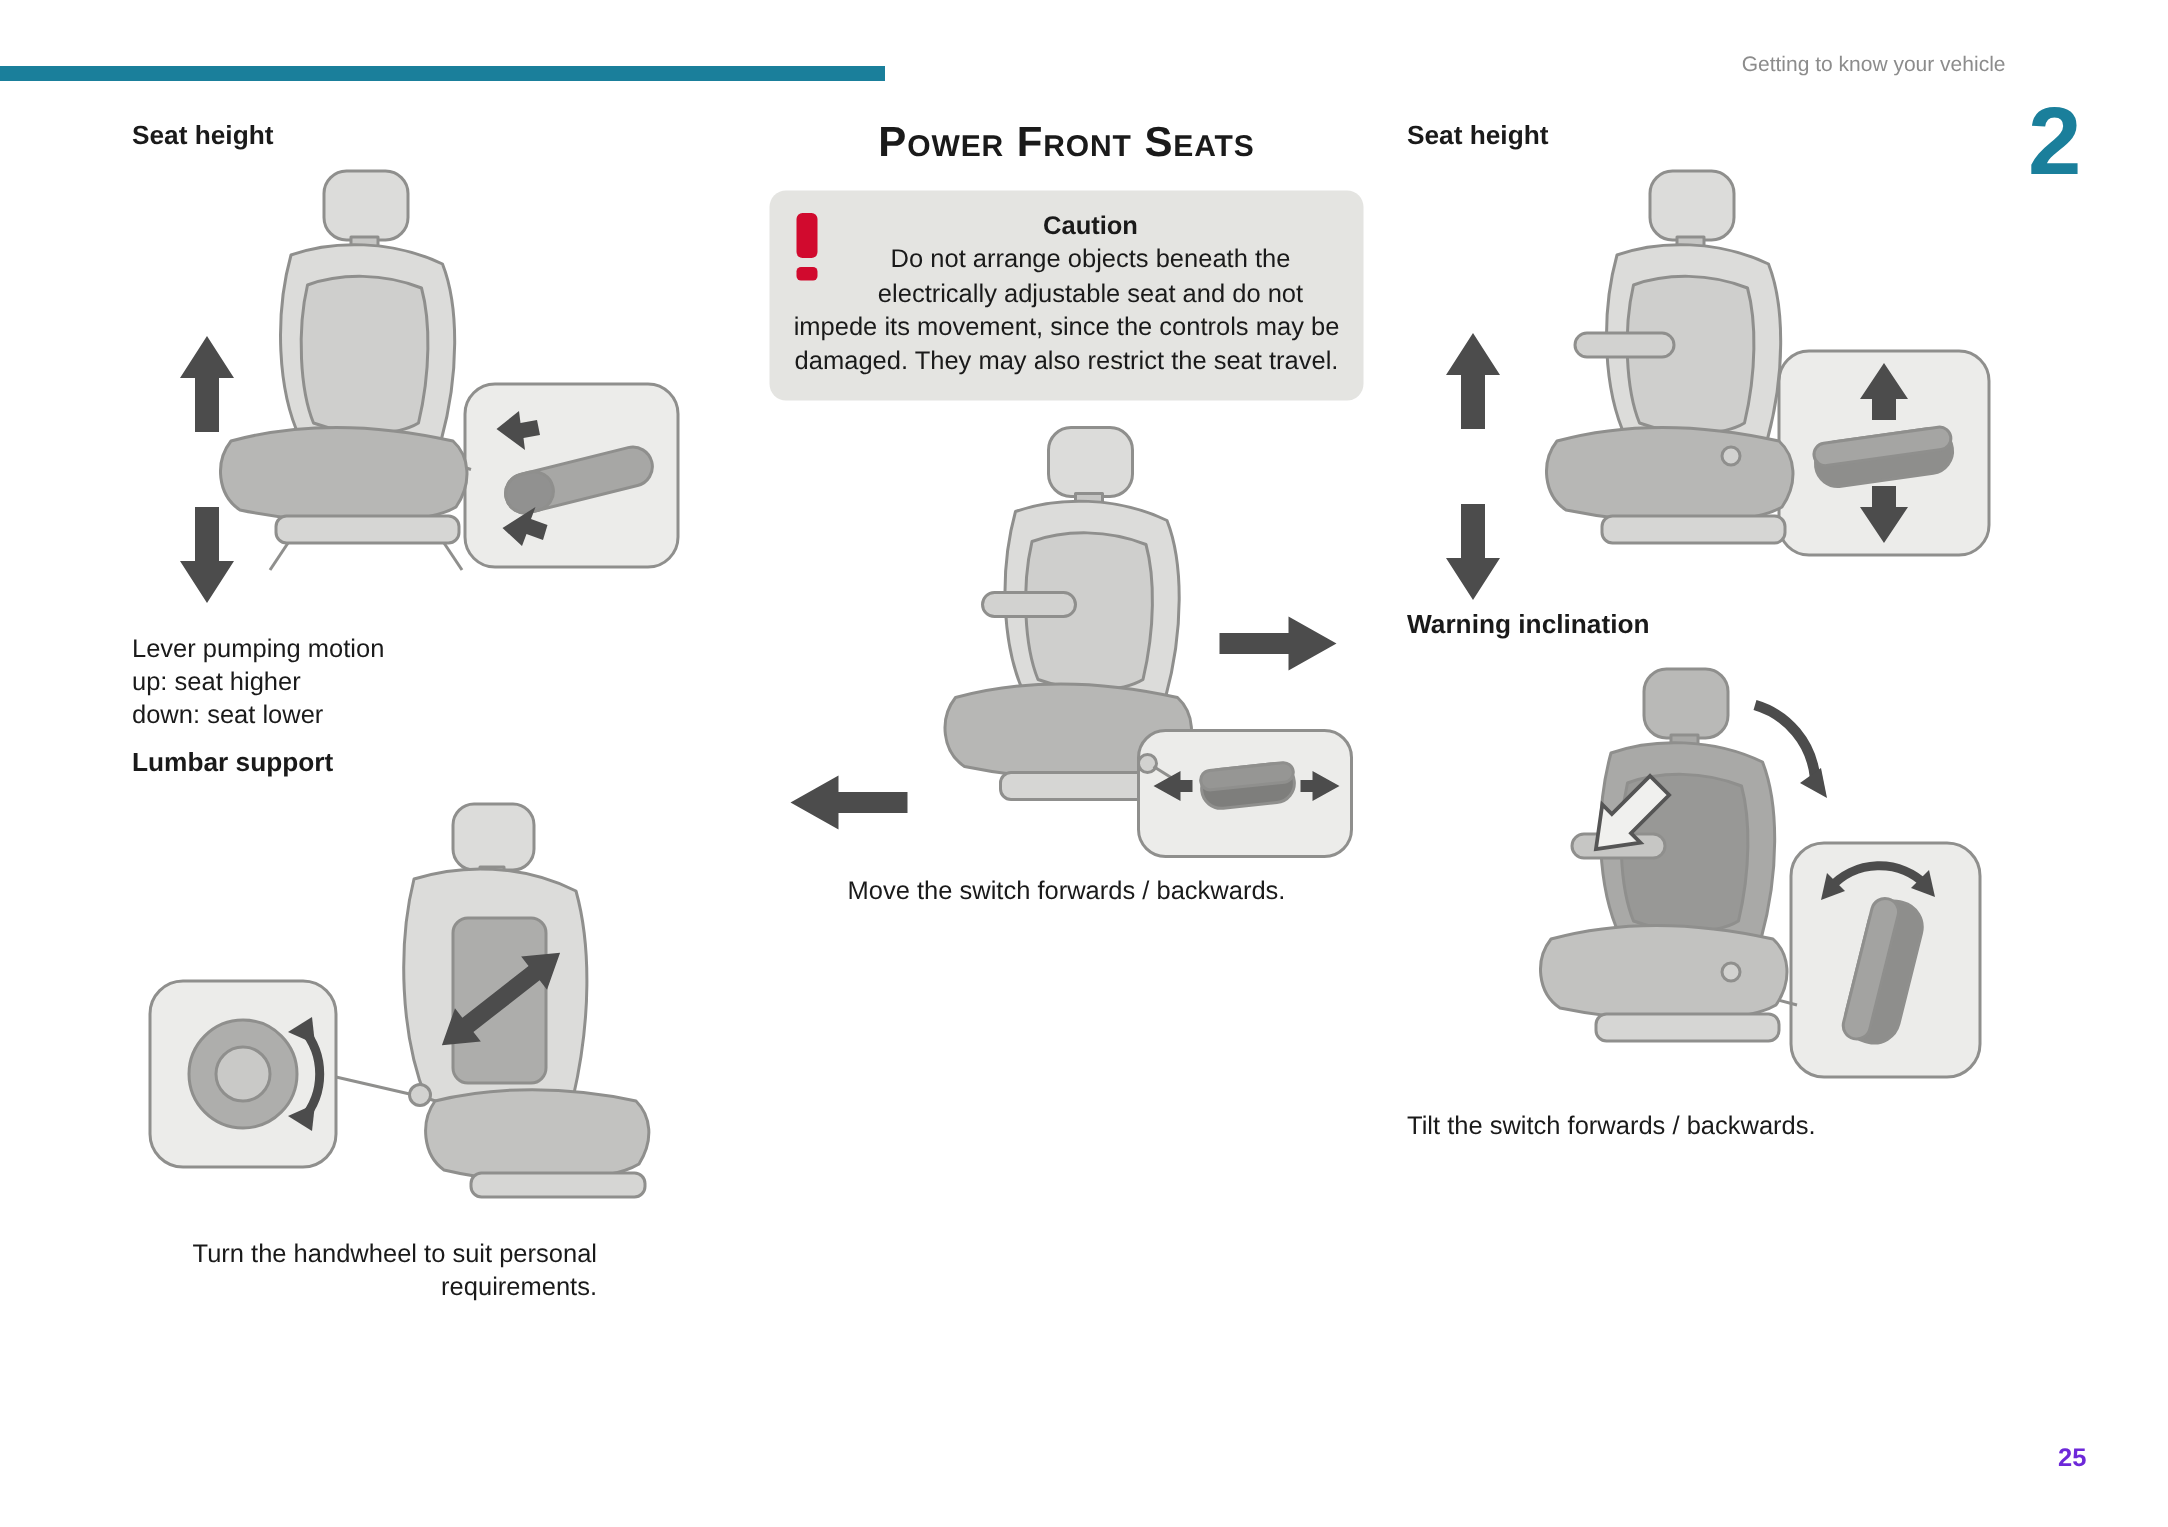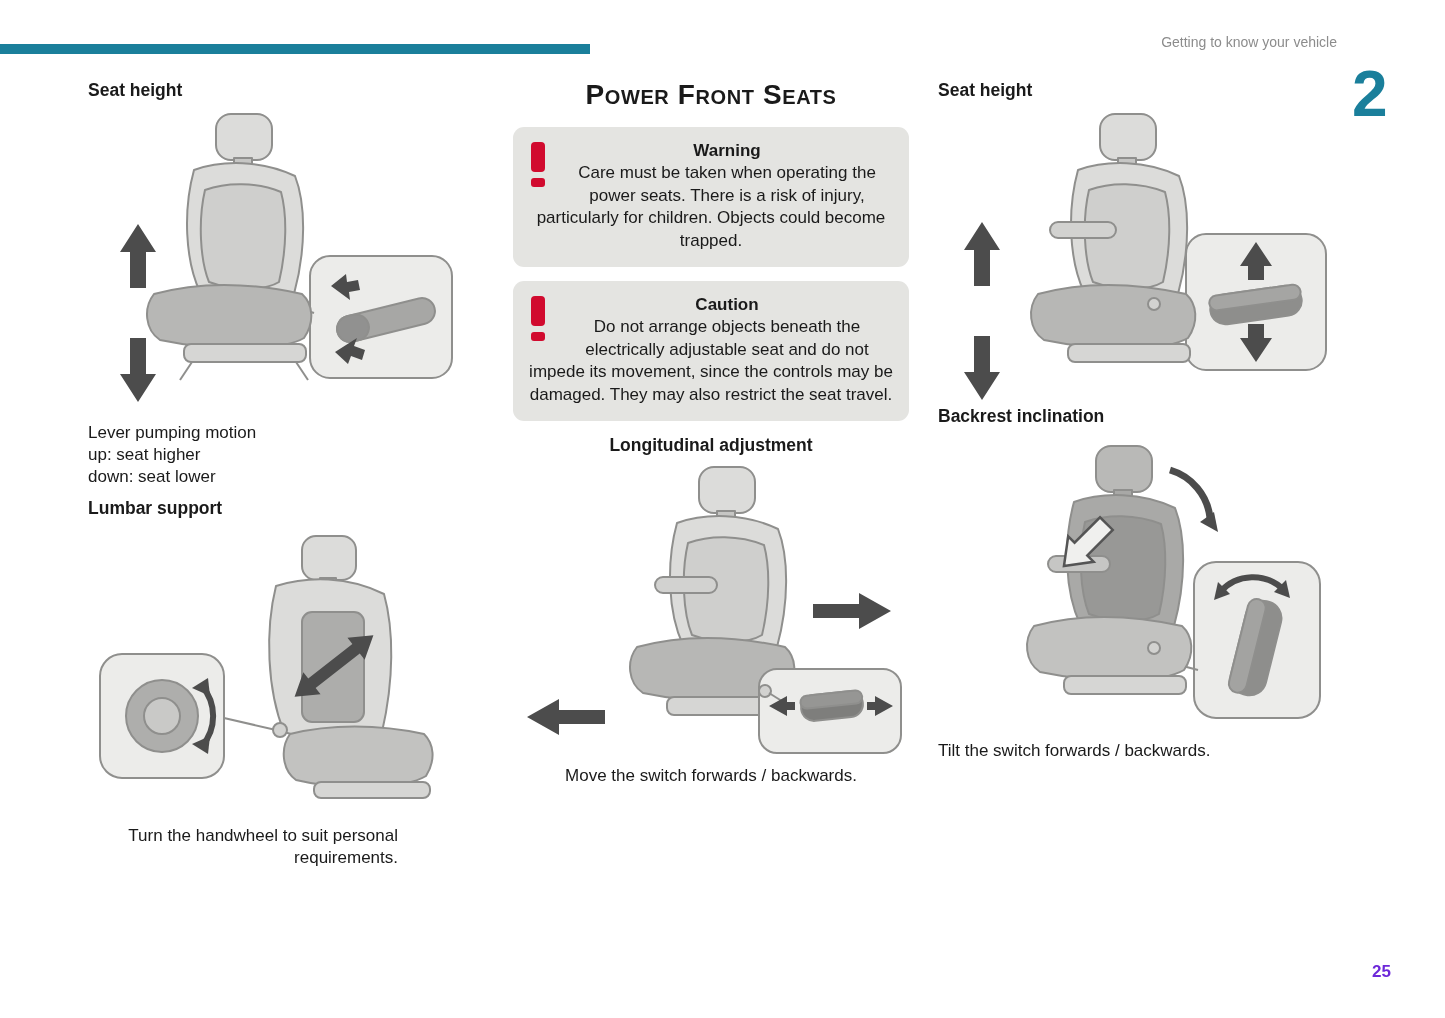--- a/index.html
+++ b/index.html
@@ -105,43 +105,32 @@
       </g>
     </svg>
   </figure>
 
   <p class="cap cap-narrow">Turn the handwheel to suit personal requirements.</p>
 </div>
 
 <div class="col col-mid">
   <h1 class="title">Power Front Seats</h1>
 
-  <div class="notice">
-    <span class="excl">
-      <svg width="18" height="46" viewBox="0 0 18 46">
-        <rect x="1" y="0" width="14" height="30" rx="4" fill="#d10a2e"></rect>
-        <rect x="1" y="36" width="14" height="9" rx="3" fill="#d10a2e"></rect>
-      </svg>
-    </span>
-    <b class="nh">Warning</b>
-    <div class="nt">Care must be taken when operating the power seats. There is a risk of injury, particularly for children. Objects could become trapped.</div>
-  </div>
 
   <div class="notice">
     <span class="excl">
       <svg width="18" height="46" viewBox="0 0 18 46">
         <rect x="1" y="0" width="14" height="30" rx="4" fill="#d10a2e"></rect>
         <rect x="1" y="36" width="14" height="9" rx="3" fill="#d10a2e"></rect>
       </svg>
     </span>
     <b class="nh">Caution</b>
     <div class="nt">Do not arrange objects beneath the electrically adjustable seat and do not impede its movement, since the controls may be damaged. They may also restrict the seat travel.</div>
   </div>
 
-  <h3 class="h">Longitudinal adjustment</h3>
 
   <figure class="fig">
     <svg width="392" height="298" viewBox="0 0 392 298">
       <g stroke="#8f8f8d" stroke-width="2" stroke-linejoin="round" fill="none">
         <g transform="translate(58,-2)">
           <rect x="128" y="6" width="56" height="46" rx="15" fill="#dcdcda"></rect>
           <rect x="146" y="50" width="18" height="12" fill="#c6c6c4"></rect>
           <path d="M106,62 C95,102 97,152 112,184 C152,198 192,196 206,186 C218,142 218,96 207,68 C174,52 134,52 106,62 Z" fill="#dcdcda"></path>
           <path d="M117,82 C110,112 112,152 121,174 C148,184 178,182 191,174 C199,140 199,106 193,84 C168,74 139,74 117,82 Z" fill="#cfcfcd"></path>
           <rect x="84" y="116" width="62" height="16" rx="8" fill="#d2d2d0"></rect>
@@ -194,21 +183,21 @@
       <g fill="#4c4c4c">
         <path d="M44,114 L62,142 L52,142 L52,178 L36,178 L36,142 L26,142 Z"></path>
         <path d="M44,292 L62,264 L52,264 L52,228 L36,228 L36,264 L26,264 Z"></path>
         <path d="M318,134 L334,158 L326,158 L326,172 L310,172 L310,158 L302,158 Z"></path>
         <path d="M318,254 L334,230 L326,230 L326,216 L310,216 L310,230 L302,230 Z"></path>
       </g>
     </svg>
   </figure>
 
 
-  <h3 class="h">Backrest inclination</h3>
+  <h3 class="h">Warning inclination</h3>
 
   <figure class="fig">
     <svg width="400" height="302" viewBox="0 0 400 302">
       <g stroke="#8f8f8d" stroke-width="2" stroke-linejoin="round" fill="none">
         <rect x="256" y="128" width="126" height="156" rx="22" fill="#ececea"></rect>
         <line x1="222" y1="226" x2="260" y2="236"></line>
         <g transform="translate(30,6)">
           <rect x="128" y="6" width="56" height="46" rx="15" fill="#b9b9b7"></rect>
           <rect x="146" y="50" width="18" height="12" fill="#a8a8a6"></rect>
           <path d="M106,62 C95,102 97,152 112,184 C152,198 192,196 206,186 C218,142 218,96 207,68 C174,52 134,52 106,62 Z" fill="#a9a9a7"></path>

